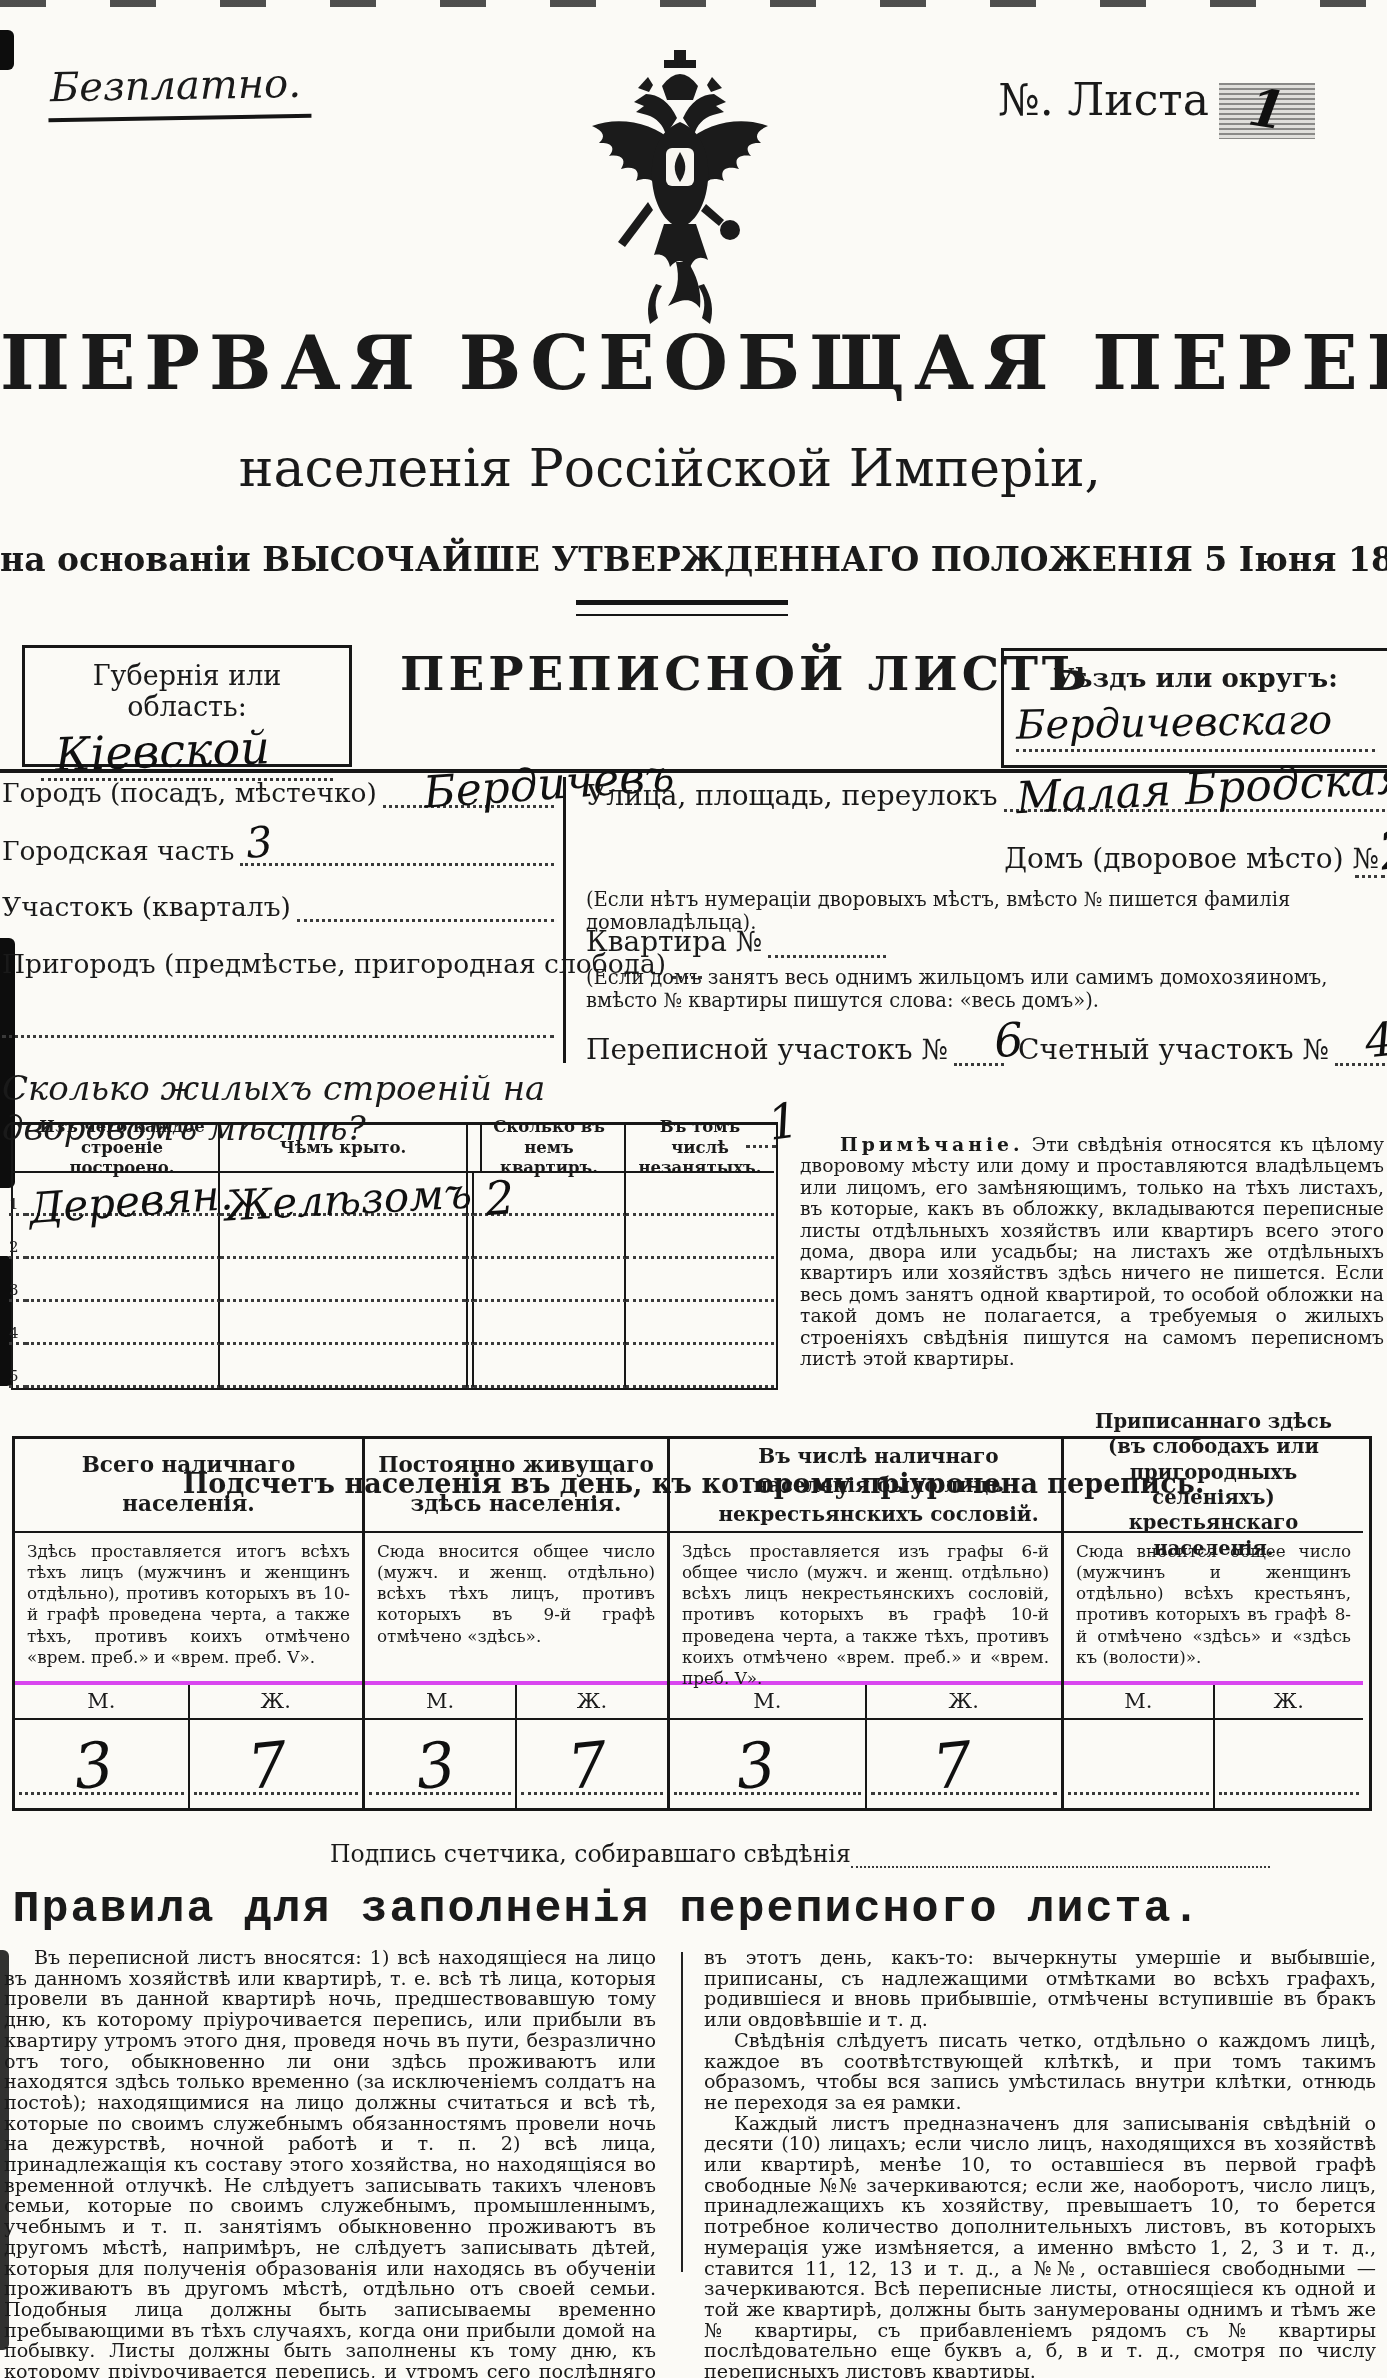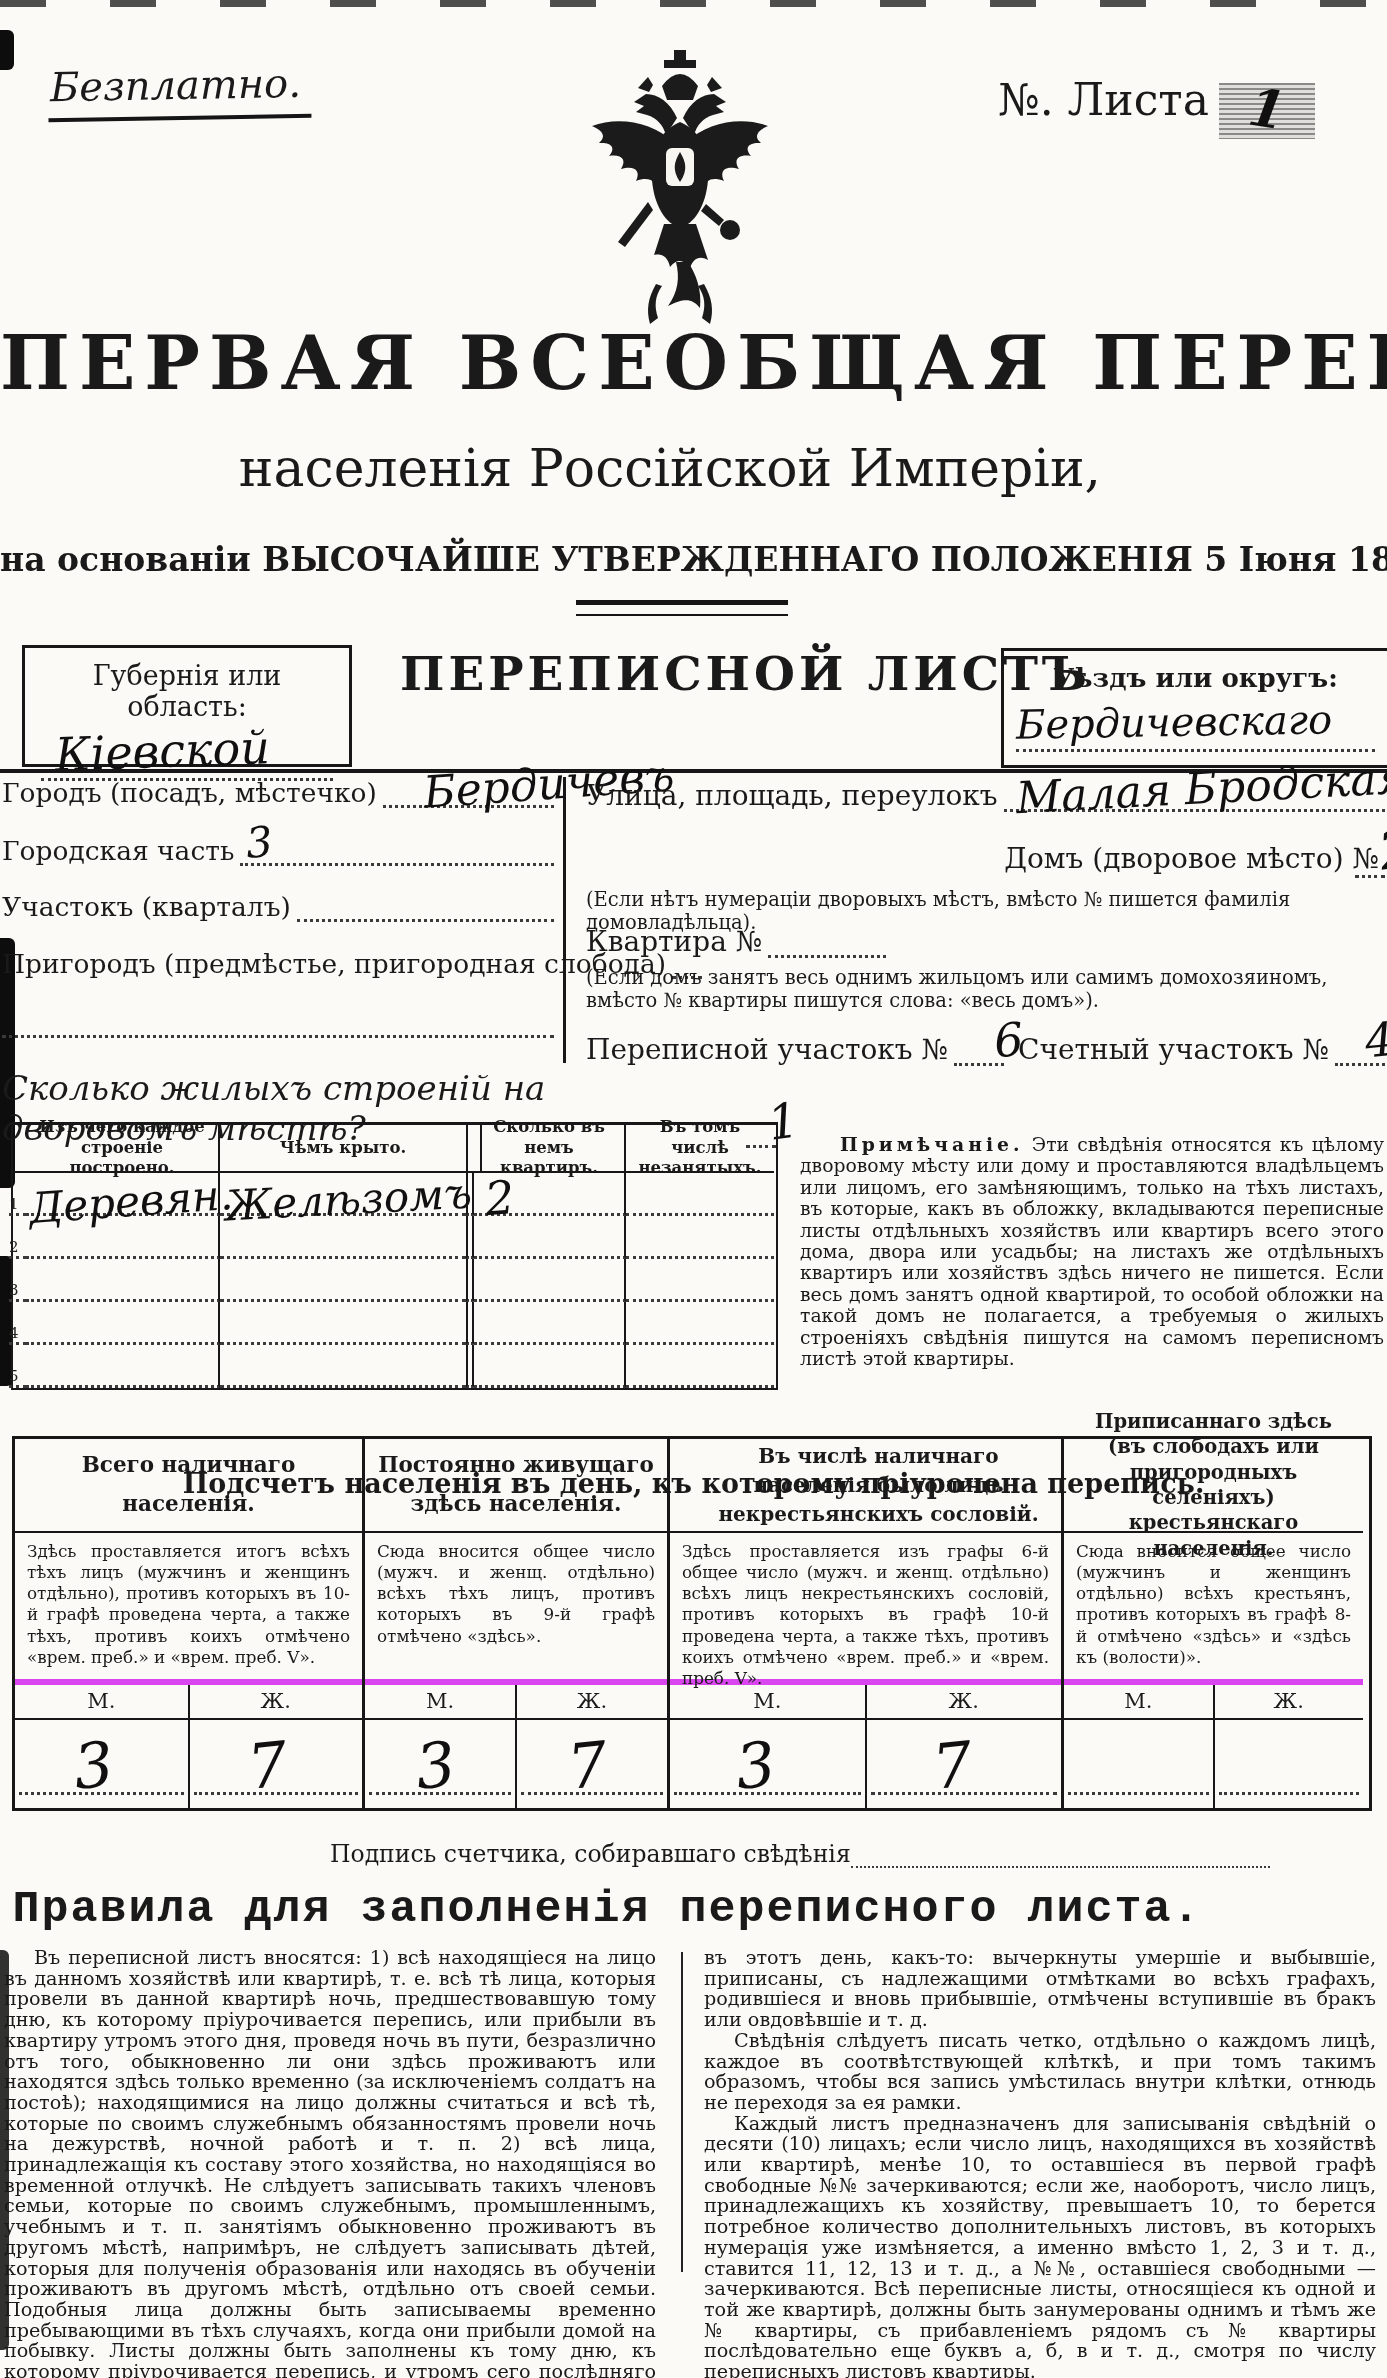--- a/index.html
+++ b/index.html
@@ -72,21 +72,21 @@
   
   .poptitle{top:1468px;font-size:27px;font-weight:bold;width:1387px;}
   .ptable{position:absolute;left:12px;top:1436px;width:1354px;border:3px solid #171717;display:flex;box-sizing:content-box;}
   .pcol{box-sizing:border-box;}
   .pcol + .pcol{border-left:3px solid #171717;}
   .phead{height:94px;border-bottom:2px solid #171717;display:flex;align-items:center;justify-content:center;
         text-align:center;padding:2px 10px;box-sizing:border-box;font-weight:bold;}
   .pcol:nth-child(1) .phead,.pcol:nth-child(2) .phead{font-size:21.5px;line-height:1.8;}
   .pcol:nth-child(3) .phead{font-size:20px;line-height:1.45;padding-left:36px;}
   .pcol:nth-child(4) .phead{font-size:19.5px;line-height:1.3;}
-  .pdesc{height:152px;border-bottom:6px solid #d946ef;font-size:16.8px;line-height:1.26;text-align:justify;
+  .pdesc{height:152px;border-bottom:4px solid #d946ef;font-size:16.8px;line-height:1.26;text-align:justify;
         padding:8px 12px;box-sizing:border-box;}
   .pmz{height:33px;border-bottom:2px solid #171717;display:flex;}
   .pmz div{flex:1;text-align:center;font-size:21px;line-height:33px;}
   .pmz div + div{border-left:2px solid #171717;}
   .pvals{height:88px;display:flex;}
   .pvals .half{flex:1;position:relative;}
   .pvals .half + .half{border-left:2px solid #171717;}
   .pvals .vline{position:absolute;left:4px;right:4px;bottom:13px;border-bottom:3px dotted #3a3a3a;}
   .pvals .hw{position:absolute;font-size:62px;left:34%;bottom:6px;transform:rotate(-6deg);}
   

